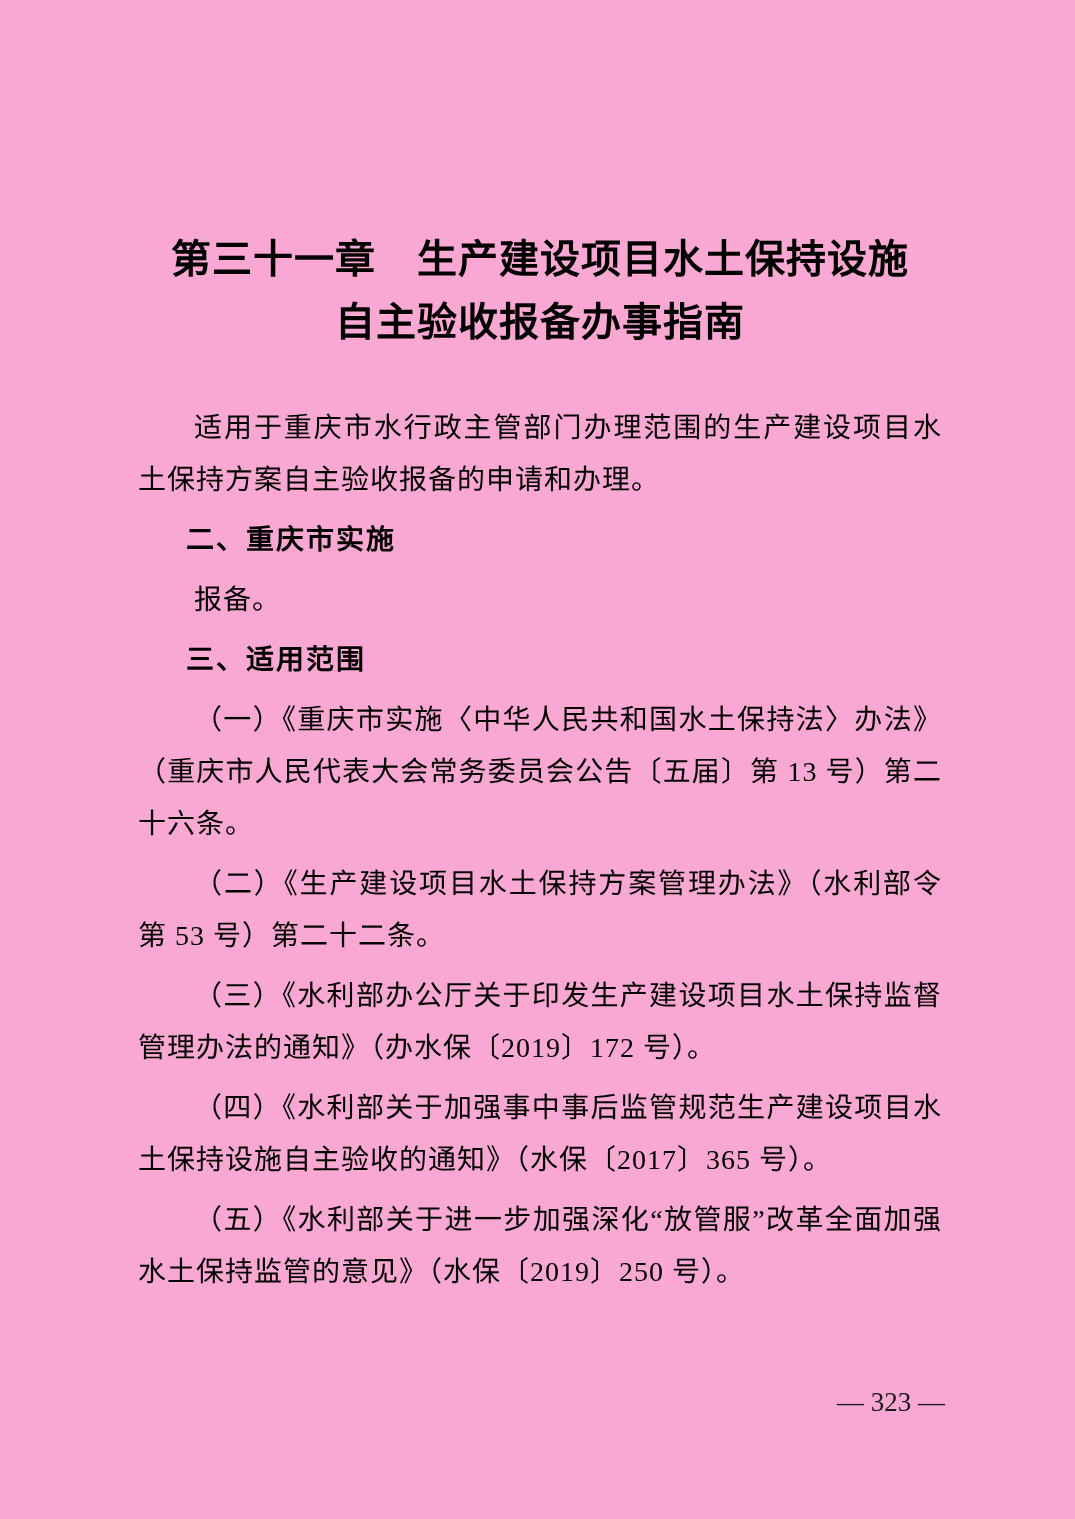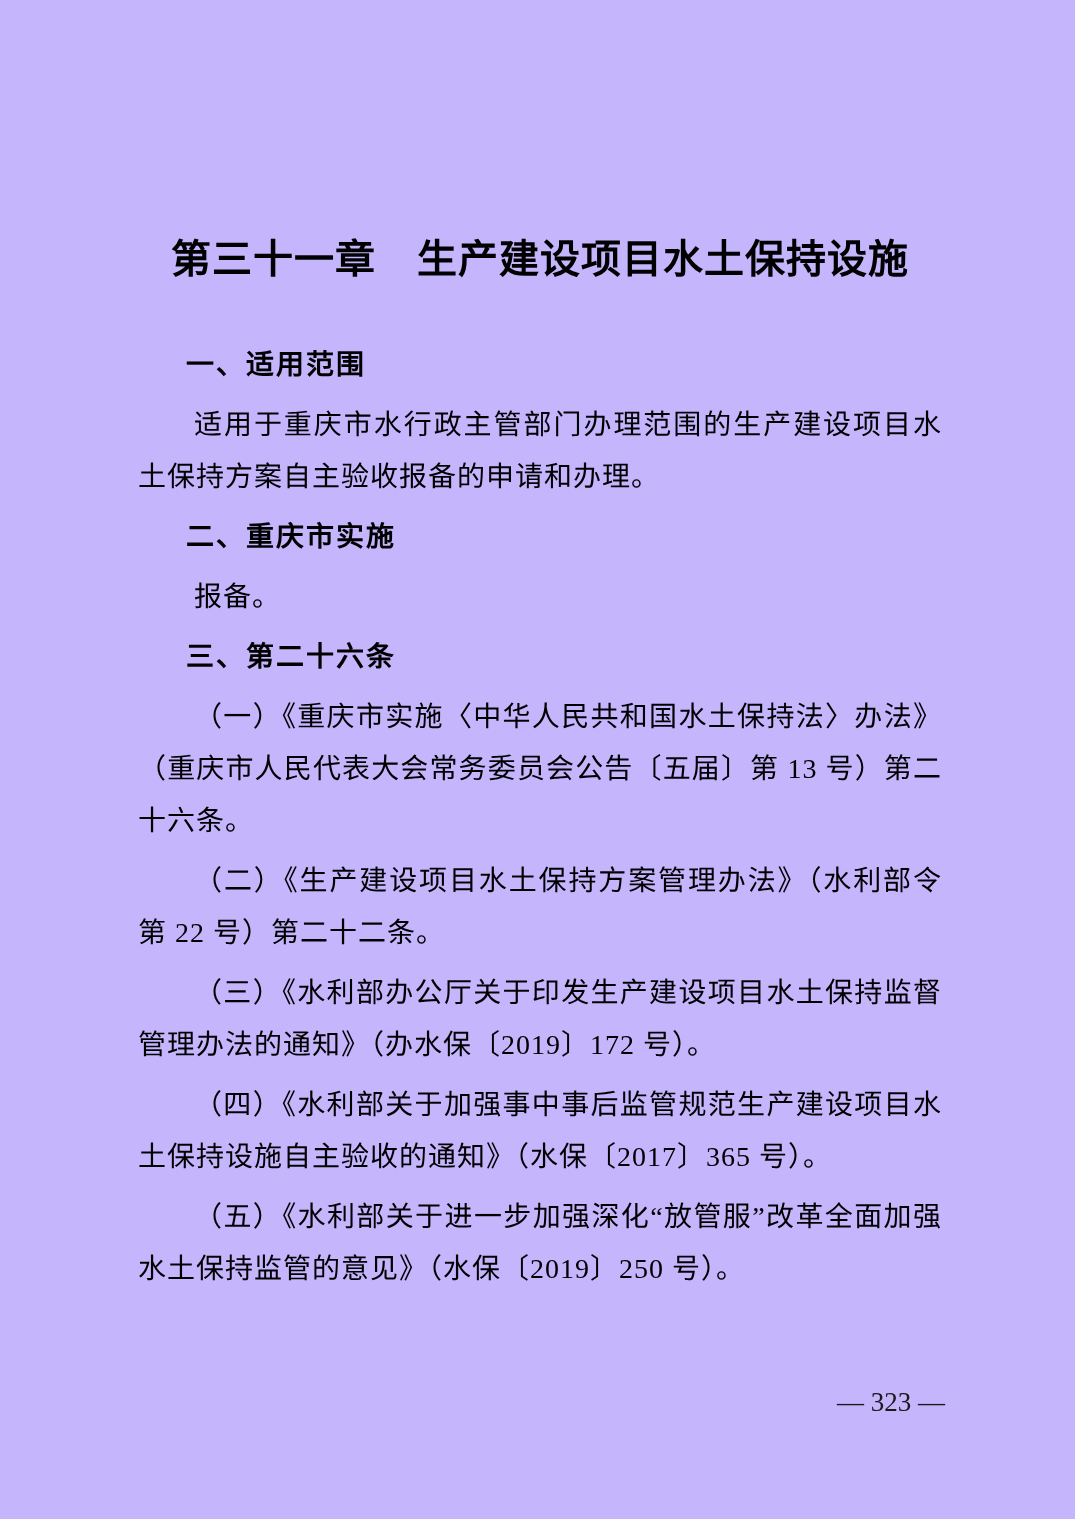--- a/index.html
+++ b/index.html
@@ -4,21 +4,21 @@
 <style>
   html, body {
     margin: 0;
     padding: 0;
     background: #ffffff;
   }
   .page {
     position: relative;
     width: 1075px;
     height: 1519px;
-    background: #c4b5fd;
+    background: #f9a8d4;
     color: #000000;
     font-family: "Liberation Serif", "DejaVu Serif", serif;
     overflow: hidden;
     box-sizing: border-box;
   }
   .content {
     padding: 0 125px 0 130px;
     box-sizing: border-box;
   }
   .chapter-title {
@@ -71,33 +71,33 @@
   }
 </style>
 </head>
 <body>
 
 <div class="page">
   <div class="content">
 
     <h1 class="chapter-title">
       <span class="title-line">第三十一章　生产建设项目水土保持设施</span>
+      <span class="title-line">自主验收报备办事指南</span>
     </h1>
 
     <div class="doc-body">
 
-      <h2 class="sec-heading">一、适用范围</h2>
       <p class="para">适用于重庆市水行政主管部门办理范围的生产建设项目水土保持方案自主验收报备的申请和办理。</p>
 
       <h2 class="sec-heading">二、重庆市实施</h2>
       <p class="para">报备。</p>
 
-      <h2 class="sec-heading">三、第二十六条</h2>
+      <h2 class="sec-heading">三、适用范围</h2>
       <p class="para">（一）《重庆市实施〈中华人民共和国水土保持法〉办法》（重庆市人民代表大会常务委员会公告〔五届〕第 13 号）第二十六条。</p>
-      <p class="para">（二）《生产建设项目水土保持方案管理办法》（水利部令第 22 号）第二十二条。</p>
+      <p class="para">（二）《生产建设项目水土保持方案管理办法》（水利部令第 53 号）第二十二条。</p>
       <p class="para">（三）《水利部办公厅关于印发生产建设项目水土保持监督管理办法的通知》（办水保〔2019〕172 号）。</p>
       <p class="para">（四）《水利部关于加强事中事后监管规范生产建设项目水土保持设施自主验收的通知》（水保〔2017〕365 号）。</p>
       <p class="para">（五）《水利部关于进一步加强深化“放管服”改革全面加强水土保持监管的意见》（水保〔2019〕250 号）。</p>
 
     </div>
   </div>
 
   <div class="page-footer">— 323 —</div>
 </div>
 

